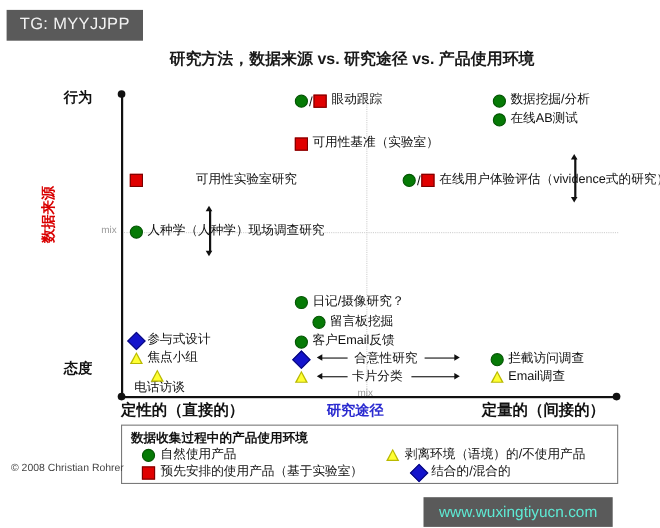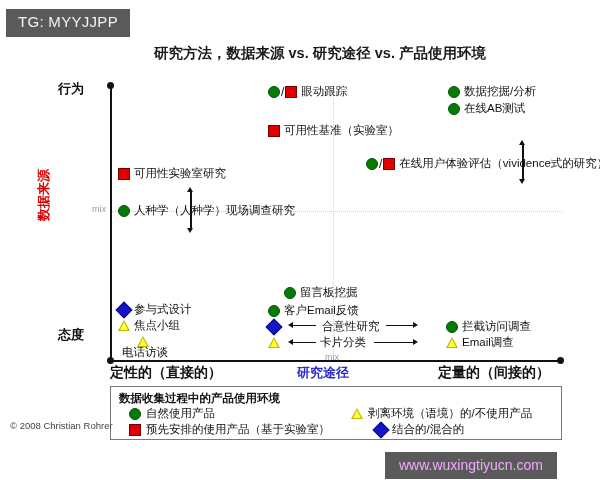--- a/index.html
+++ b/index.html
@@ -35,21 +35,21 @@
     white-space: nowrap;
   }
 
   
   .watermark {
     position: absolute;
     left: 385px;
     top: 452px;
     padding: 4px 14px 5px 14px;
     background: #5a5a5a;
-    color: #f0abfc;
+    color: #5eead4;
     font-size: 14px;
     line-height: 1.3;
     white-space: nowrap;
   }
 
   
   .chart-title {
     position: absolute;
     left: 0;
     top: 44px;
@@ -357,21 +357,21 @@
   <div class="pt" style="left:448px; top:103px;">
     <span class="mk mk-circle"></span>
     <span class="txt">在线AB测试</span>
   </div>
 
   <div class="pt" style="left:268px; top:125px;">
     <span class="mk mk-square"></span>
     <span class="txt">可用性基准（实验室）</span>
   </div>
 
-  <div class="pt" style="left:118px; top:168px;">
+  <div class="pt" style="left:118px; top:158px;gap:44px;">
     <span class="mk mk-square"></span>
     <span class="txt">可用性实验室研究</span>
   </div>
 
   <div class="pt" style="left:366px; top:158px;">
     <span class="mk mk-circle"></span>
     <span class="slash">/</span>
     <span class="mk mk-square"></span>
     <span class="txt">在线用户体验评估（vividence式的研究）</span>
   </div>
@@ -386,20 +386,24 @@
     <span class="mk mk-circle"></span>
     <span class="txt">人种学（人种学）现场调查研究</span>
   </div>
 
   <div class="varrow" style="left:185px; top:187px; height:46px;">
     <div class="head-up"></div>
     <div class="shaft" style="height:38px;"></div>
     <div class="head-dn"></div>
   </div>
 
+  <div class="pt" style="left:268px; top:269px;">
+    <span class="mk mk-circle"></span>
+    <span class="txt">日记/摄像研究？</span>
+  </div>
 
   <div class="pt" style="left:268px; top:287px;margin-left:16px;">
     <span class="mk mk-circle"></span>
     <span class="txt">留言板挖掘</span>
   </div>
 
   <div class="pt" style="left:268px; top:305px;">
     <span class="mk mk-circle"></span>
     <span class="txt">客户Email反馈</span>
   </div>

